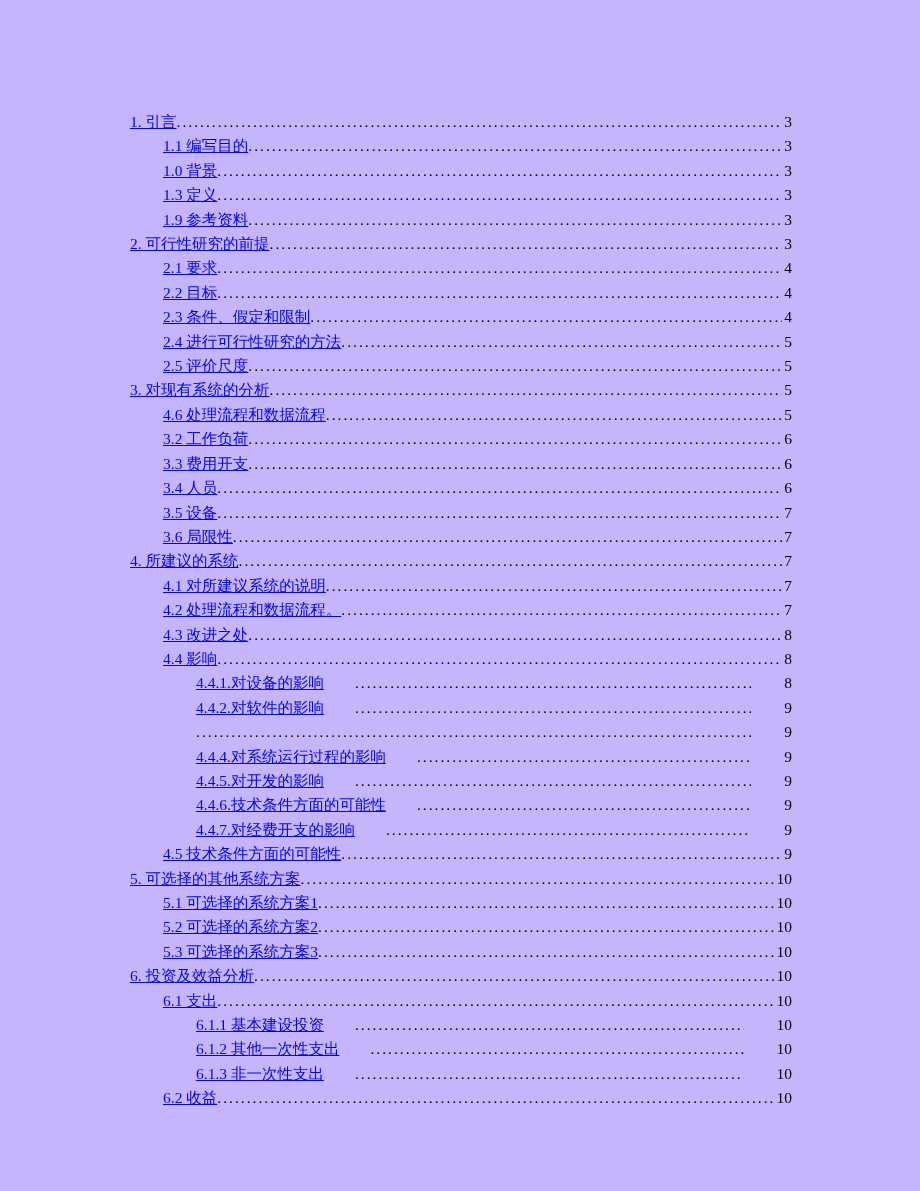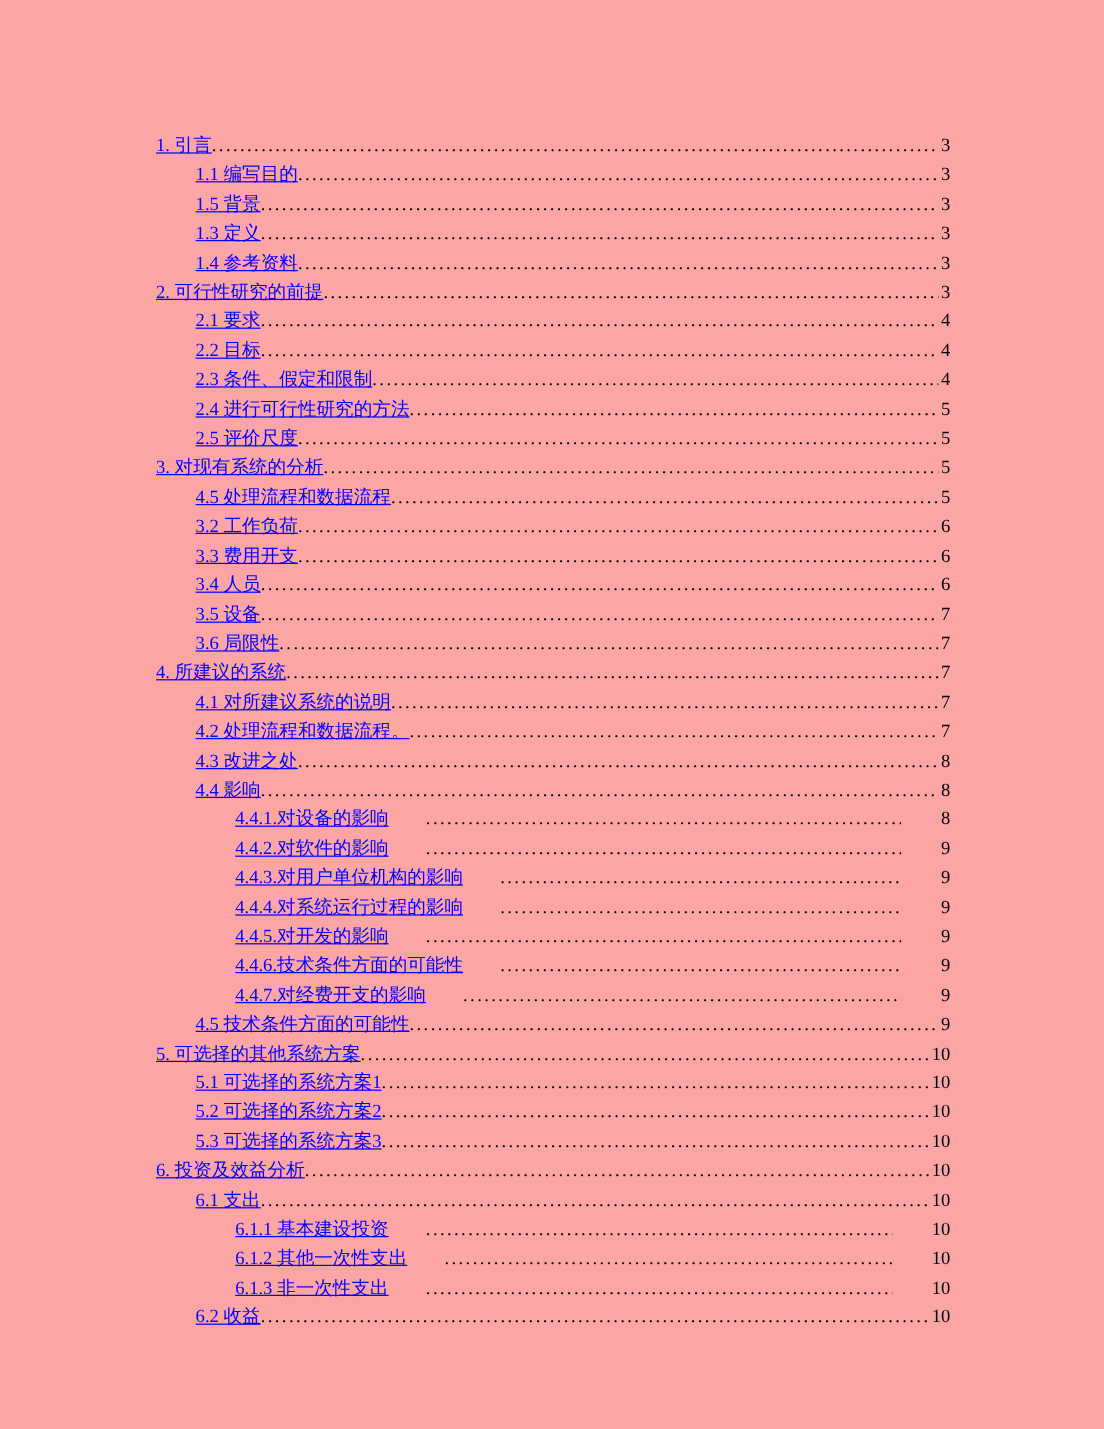--- a/index.html
+++ b/index.html
@@ -5,21 +5,21 @@
   body {
     margin: 0;
     padding: 0;
     background: #fff;
     font-family: "SimSun", "宋体", serif;
   }
   .page {
     width: 920px;
     height: 1191px;
     position: relative;
-    background: #fca5a5;
+    background: #c4b5fd;
     box-sizing: border-box;
     padding: 110px 128px 0 130px;
   }
   .toc {
     font-size: 15.5px;
     line-height: 24.4px;
     color: #000;
   }
   .toc-row {
     display: flex;
@@ -58,31 +58,31 @@
         <a class="toc-link" href="#">1. 引言</a>
         <span class="toc-leader"></span>
         <span class="toc-page">3</span>
       </div>
       <div class="toc-row indent-1">
         <a class="toc-link" href="#">1.1 编写目的</a>
         <span class="toc-leader"></span>
         <span class="toc-page">3</span>
       </div>
       <div class="toc-row indent-1">
-        <a class="toc-link" href="#">1.5 背景</a>
+        <a class="toc-link" href="#">1.0 背景</a>
         <span class="toc-leader"></span>
         <span class="toc-page">3</span>
       </div>
       <div class="toc-row indent-1">
         <a class="toc-link" href="#">1.3 定义</a>
         <span class="toc-leader"></span>
         <span class="toc-page">3</span>
       </div>
       <div class="toc-row indent-1">
-        <a class="toc-link" href="#">1.4 参考资料</a>
+        <a class="toc-link" href="#">1.9 参考资料</a>
         <span class="toc-leader"></span>
         <span class="toc-page">3</span>
       </div>
       <div class="toc-row indent-0">
         <a class="toc-link" href="#">2. 可行性研究的前提</a>
         <span class="toc-leader"></span>
         <span class="toc-page">3</span>
       </div>
       <div class="toc-row indent-1">
         <a class="toc-link" href="#">2.1 要求</a>
@@ -108,21 +108,21 @@
         <a class="toc-link" href="#">2.5 评价尺度</a>
         <span class="toc-leader"></span>
         <span class="toc-page">5</span>
       </div>
       <div class="toc-row indent-0">
         <a class="toc-link" href="#">3. 对现有系统的分析</a>
         <span class="toc-leader"></span>
         <span class="toc-page">5</span>
       </div>
       <div class="toc-row indent-1">
-        <a class="toc-link" href="#">4.5 处理流程和数据流程</a>
+        <a class="toc-link" href="#">4.6 处理流程和数据流程</a>
         <span class="toc-leader"></span>
         <span class="toc-page">5</span>
       </div>
       <div class="toc-row indent-1">
         <a class="toc-link" href="#">3.2 工作负荷</a>
         <span class="toc-leader"></span>
         <span class="toc-page">6</span>
       </div>
       <div class="toc-row indent-1">
         <a class="toc-link" href="#">3.3 费用开支</a>
@@ -173,21 +173,20 @@
         <a class="toc-link" href="#">4.4.1.对设备的影响</a>
         <span class="toc-leader"></span>
         <span class="toc-page">8</span>
       </div>
       <div class="toc-row indent-2">
         <a class="toc-link" href="#">4.4.2.对软件的影响</a>
         <span class="toc-leader"></span>
         <span class="toc-page">9</span>
       </div>
       <div class="toc-row indent-2">
-        <a class="toc-link" href="#">4.4.3.对用户单位机构的影响</a>
         <span class="toc-leader"></span>
         <span class="toc-page">9</span>
       </div>
       <div class="toc-row indent-2">
         <a class="toc-link" href="#">4.4.4.对系统运行过程的影响</a>
         <span class="toc-leader"></span>
         <span class="toc-page">9</span>
       </div>
       <div class="toc-row indent-2">
         <a class="toc-link" href="#">4.4.5.对开发的影响</a>

